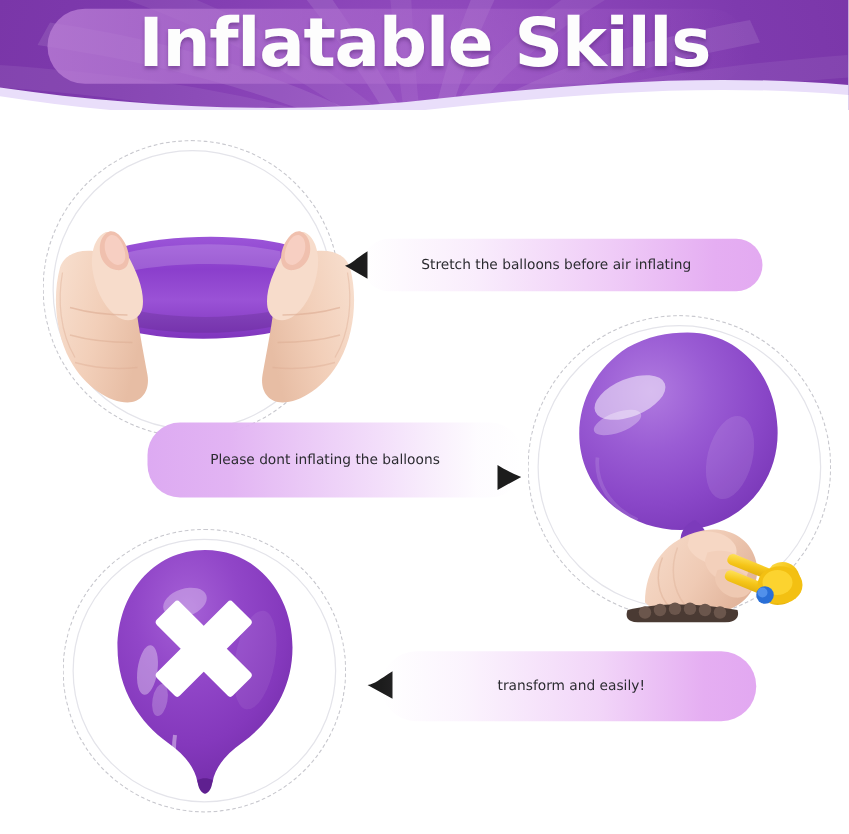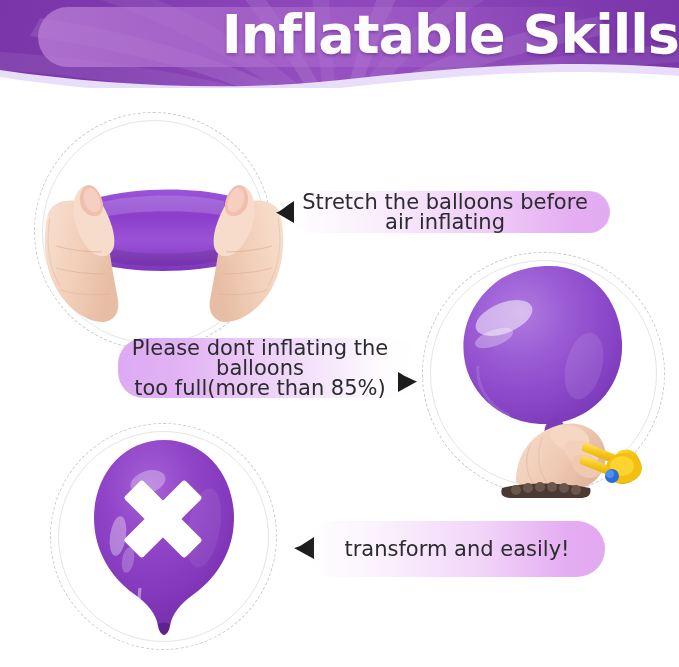--- a/index.html
+++ b/index.html
@@ -24,21 +24,21 @@
   .swirl{
     position:absolute;left:0;top:0;width:679px;height:88px;
   }
   .swirl svg{display:block;}
   .title-pill{
     position:absolute;left:38px;top:7px;width:560px;height:60px;
     background:linear-gradient(90deg, rgba(186,126,214,.78) 0%, rgba(176,112,208,.55) 45%, rgba(170,104,203,.20) 85%, rgba(170,104,203,0) 100%);
     border-radius:30px;
   }
   .header-title{
-    position:absolute;left:0;top:2px;width:679px;text-align:right;
+    position:absolute;left:0;top:2px;width:679px;text-align:center;
     color:#fdfdfd;
     font-family:"DejaVu Sans", sans-serif;
     font-size:54px;font-weight:bold;letter-spacing:-1px;
     line-height:66px;
     text-shadow:0 2px 3px rgba(60,16,90,.35);
     white-space:nowrap;
   }
   .wave{
     position:absolute;left:0;top:52px;width:679px;height:42px;
   }
@@ -55,21 +55,21 @@
     box-sizing:border-box;
   }
 
   
   .callout{
     position:absolute;
     display:flex;align-items:center;justify-content:center;
     box-sizing:border-box;
     color:#2b2b30;
     font-family:"DejaVu Sans", sans-serif;
-    font-size:21px;
+    font-size:11px;
     line-height:20px;
     text-align:center;
   }
   .callout-1{
     left:290px;top:191px;width:320px;height:42px;
     border-radius:21px;
     background:linear-gradient(90deg, rgba(236,196,246,0) 0%, rgba(236,196,246,.30) 28%, rgba(233,184,244,.72) 62%, #e5aef2 88%, #e3aaf1 100%);
     padding:0 14px 0 4px;
   }
   .callout-2{
@@ -291,21 +291,20 @@
           <circle cx="120" cy="231" r="5"></circle>
         <circle cx="132" cy="232" r="5"></circle>
           <circle cx="144" cy="234" r="5"></circle>
       </g>
     </svg>
   </div>
 
   <div class="callout callout-2">
     <div>
       <span>Please dont inflating the balloons</span>
-      <span>too full(more than 85%)</span>
     </div>
   </div>
   <div class="arrow" style="left:396px;top:370px;width:22px;height:24px;">
     <svg width="22" height="24" viewBox="0 0 22 24">
       <path d="M2 2 L2 22 L21 11.5 C 10 7, 7 5, 2 2 Z" fill="#1c1c1c"></path>
     </svg>
   </div>
 
   <div class="circ-dashed" style="left:50px;top:423px;width:227px;height:227px;"></div>
   <div class="circ-solid" style="left:58px;top:431px;width:211px;height:211px;"></div>

